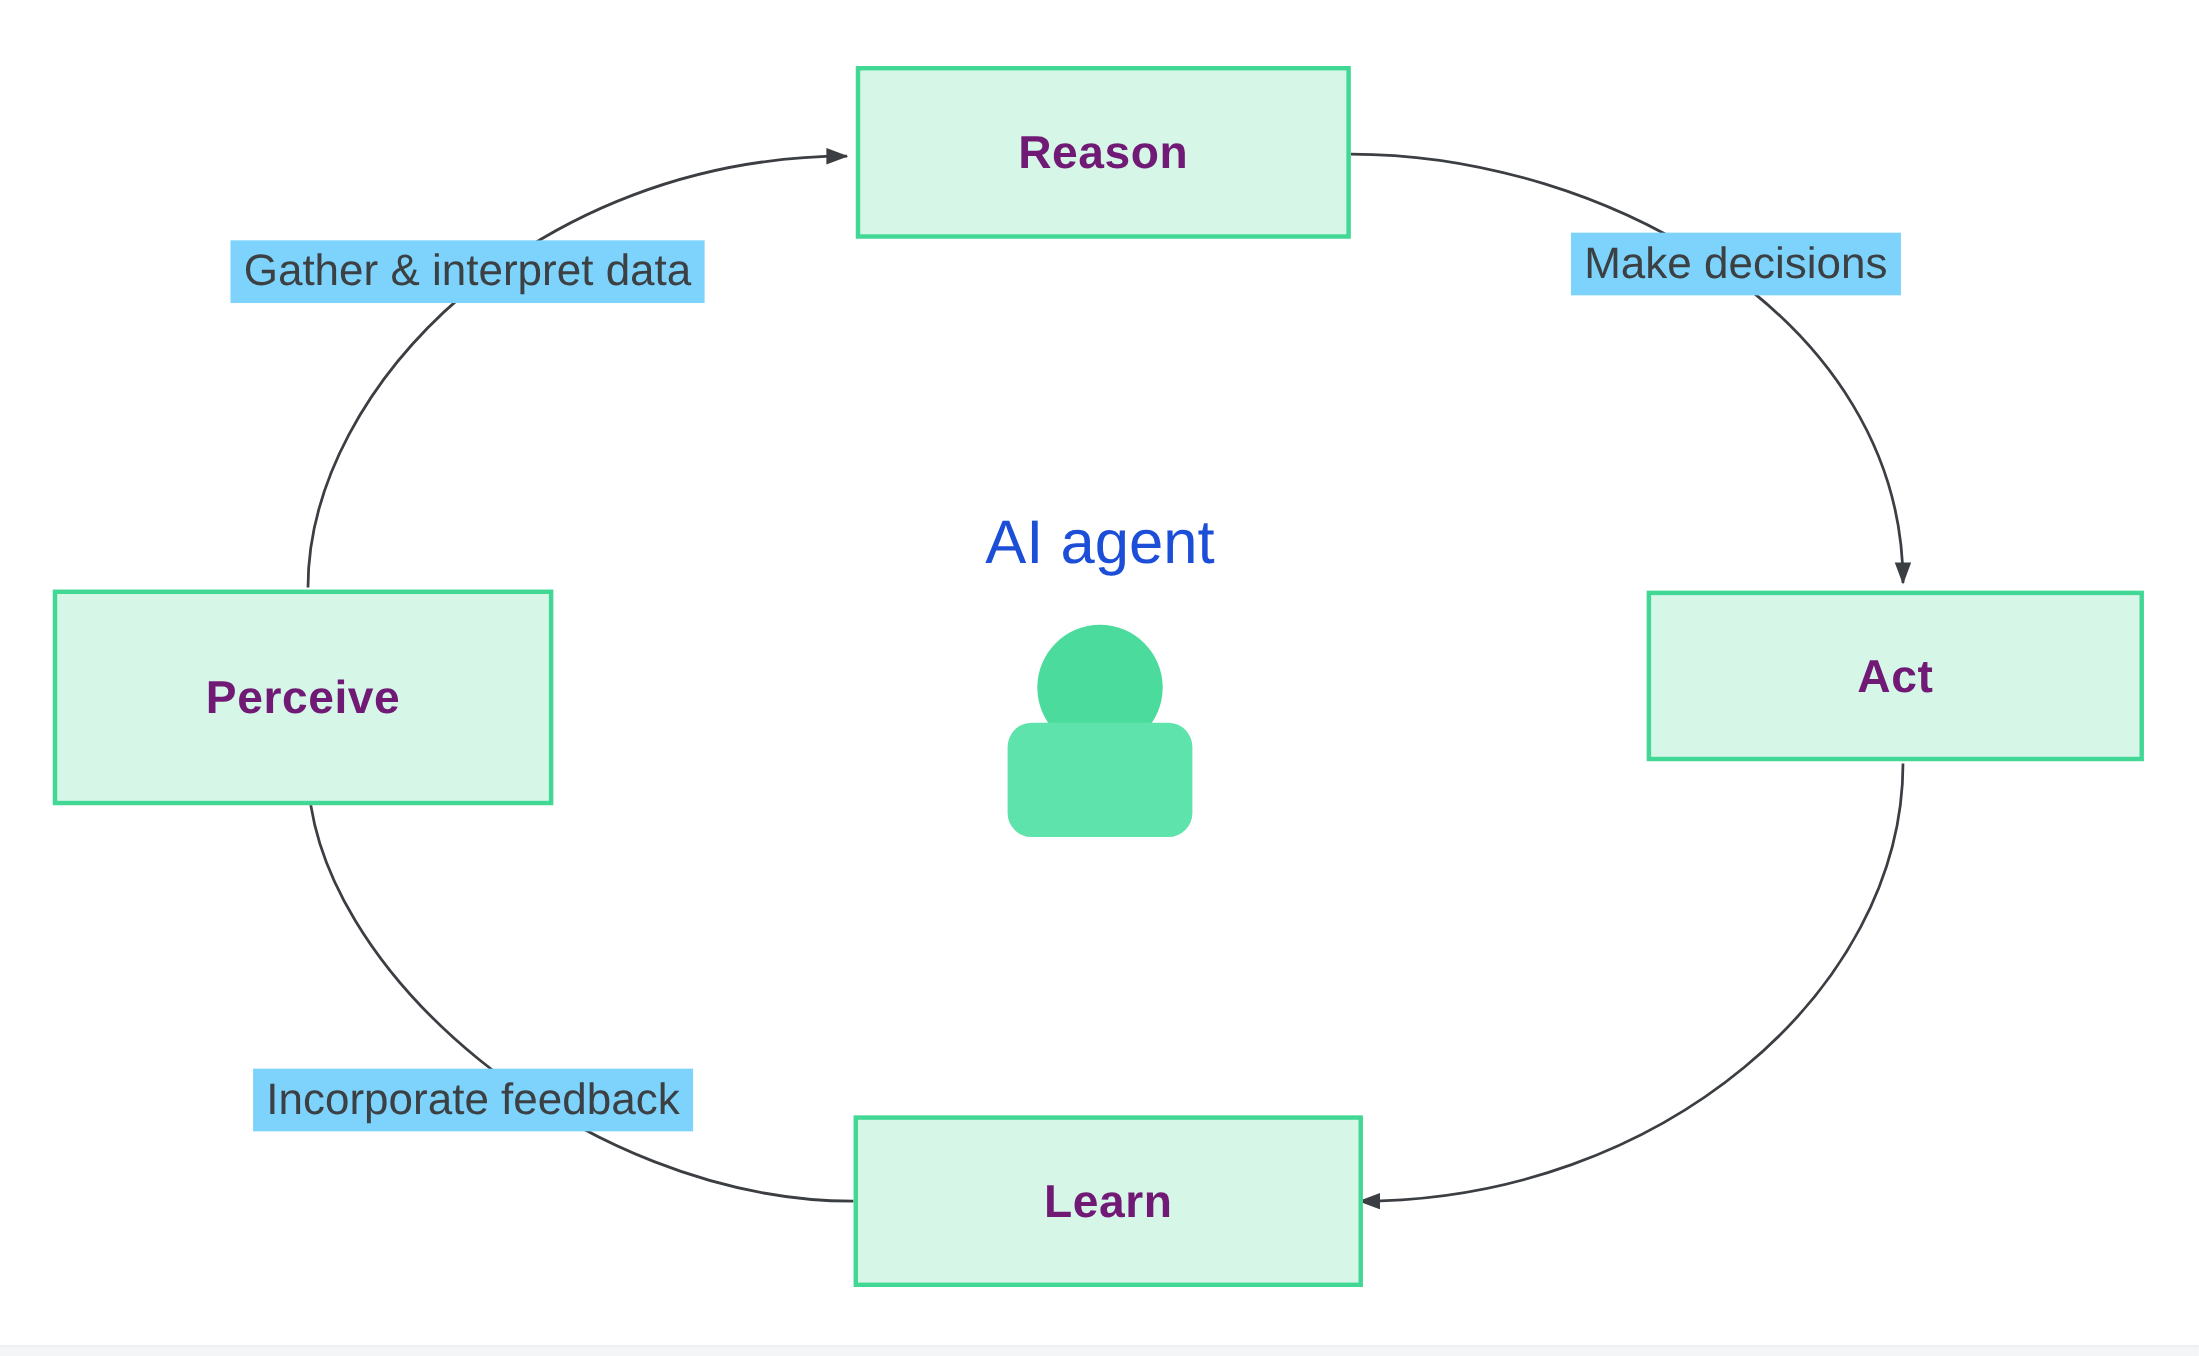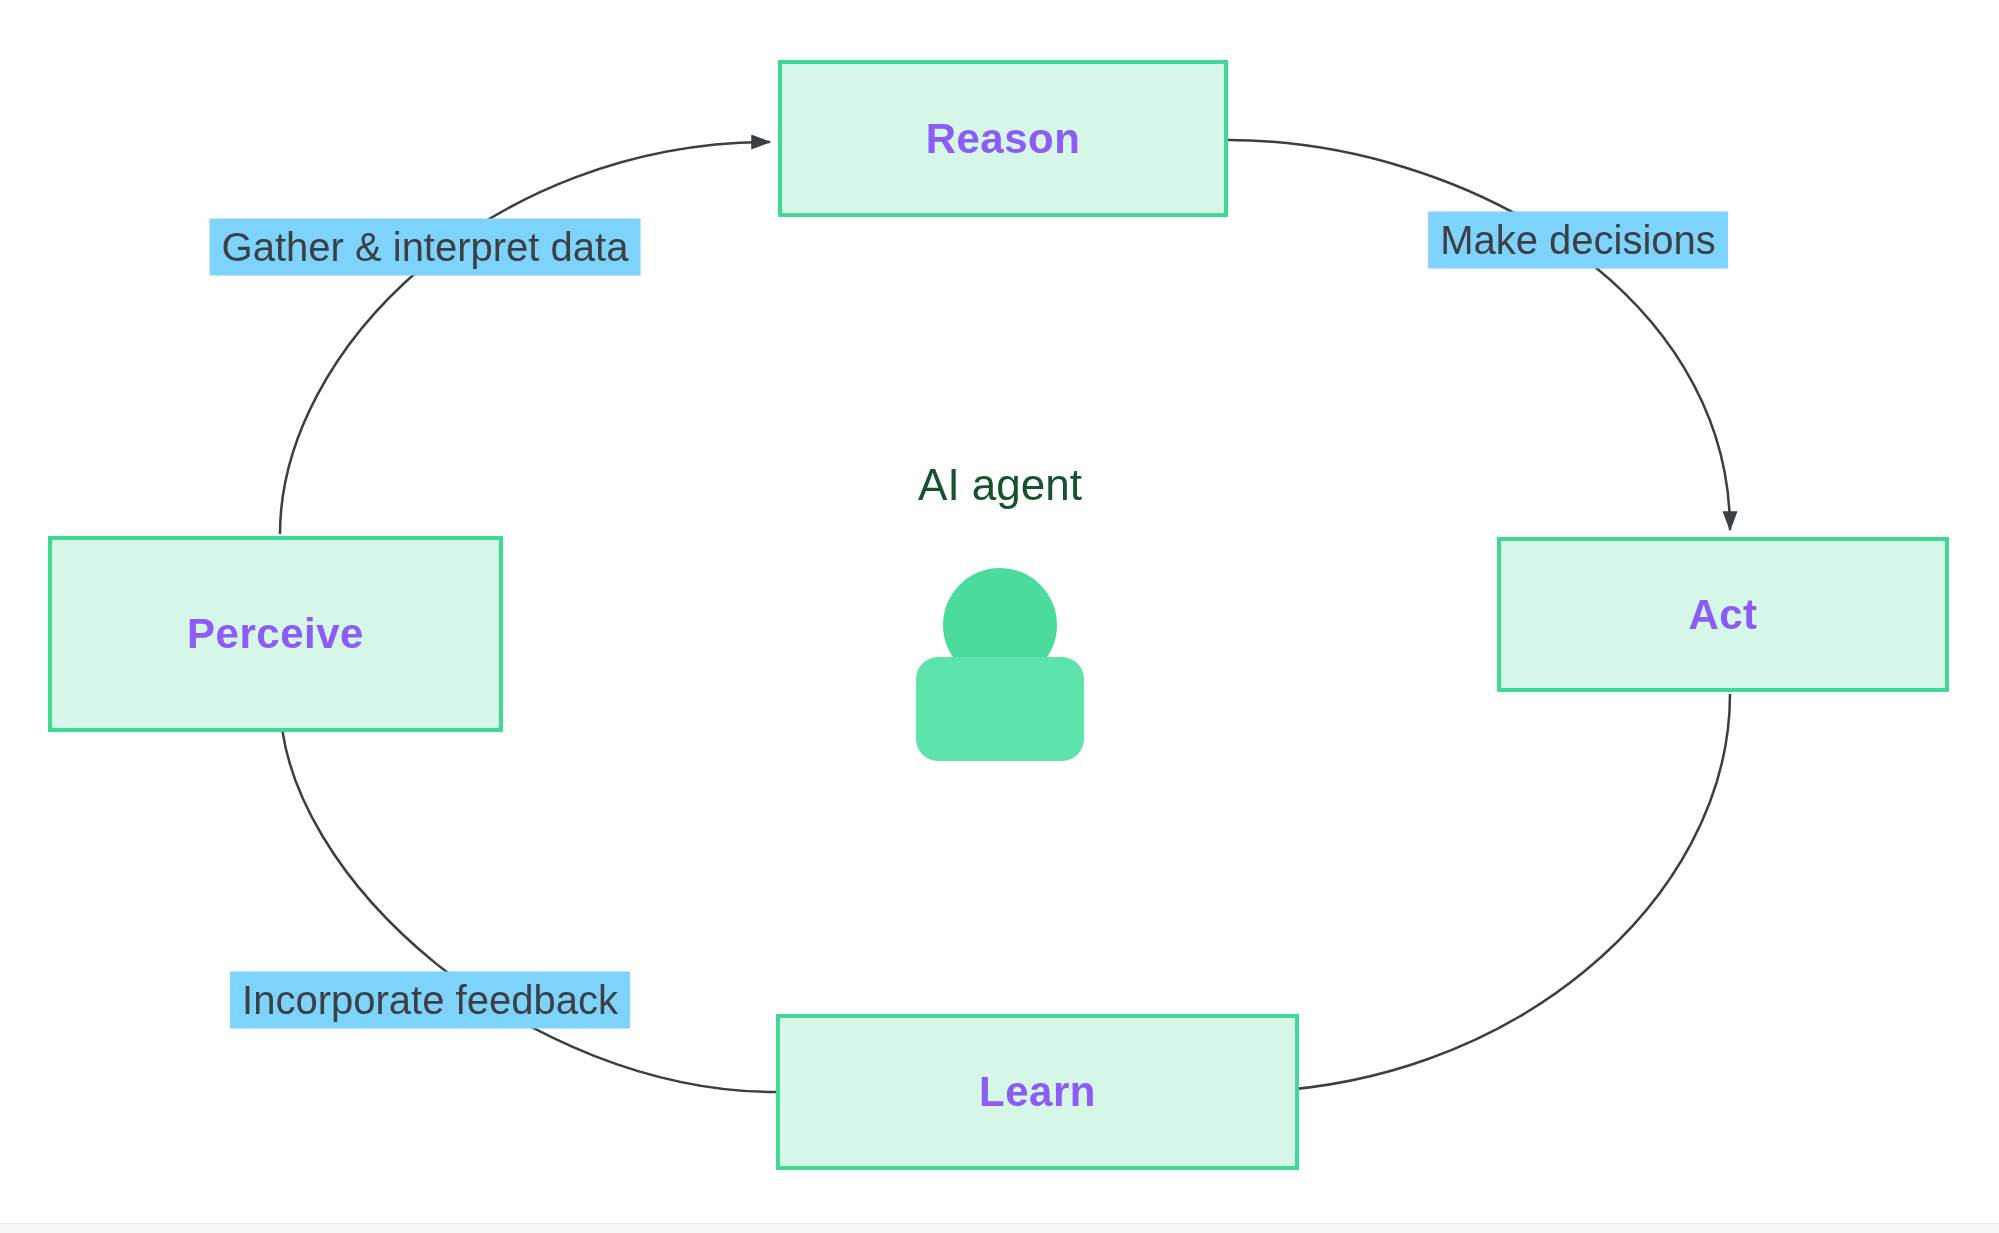--- a/index.html
+++ b/index.html
@@ -25,27 +25,27 @@
     position: absolute;
     z-index: 3;
     background: #d6f6e8;
     border: 4px solid #40d894;
     box-sizing: border-box;
     display: flex;
     align-items: center;
     justify-content: center;
     font-weight: bold;
     font-size: 42px;
-    color: #8b5cf6;
+    color: #701a75;
     letter-spacing: 0.5px;
   }
   .node-reason   { left: 778px;  top: 60px;   width: 450px; height: 157px; }
   .node-perceive { left: 48px;   top: 536px;  width: 455px; height: 196px; }
   .node-act      { left: 1497px; top: 537px;  width: 452px; height: 155px; justify-content: center; }
-  .node-learn    { left: 776px;  top: 1014px; width: 523px; height: 156px; }
+  .node-learn    { left: 776px;  top: 1014px; width: 463px; height: 156px; }
 
   .edge-label {
     position: absolute;
     z-index: 2;
     transform: translate(-50%, -50%);
     background: #7dd3fc;
     color: #3c4043;
     font-size: 40px;
     padding: 6px 12px;
     white-space: nowrap;
@@ -60,22 +60,22 @@
     z-index: 2;
     left: 1000px;
     top: 460px;
     width: 0;
     height: 0;
   }
   .ai-agent-label {
     position: absolute;
     left: 0; top: 0;
     transform: translateX(-50%);
-    font-size: 44px;
-    color: #14532d;
+    font-size: 56px;
+    color: #1d4ed8;
     white-space: nowrap;
     text-align: right;
   }
   .person-icon {
     position: absolute;
     left: 0; top: 108px;
     width: 0; height: 0;
   }
   .person-head {
     position: absolute;

